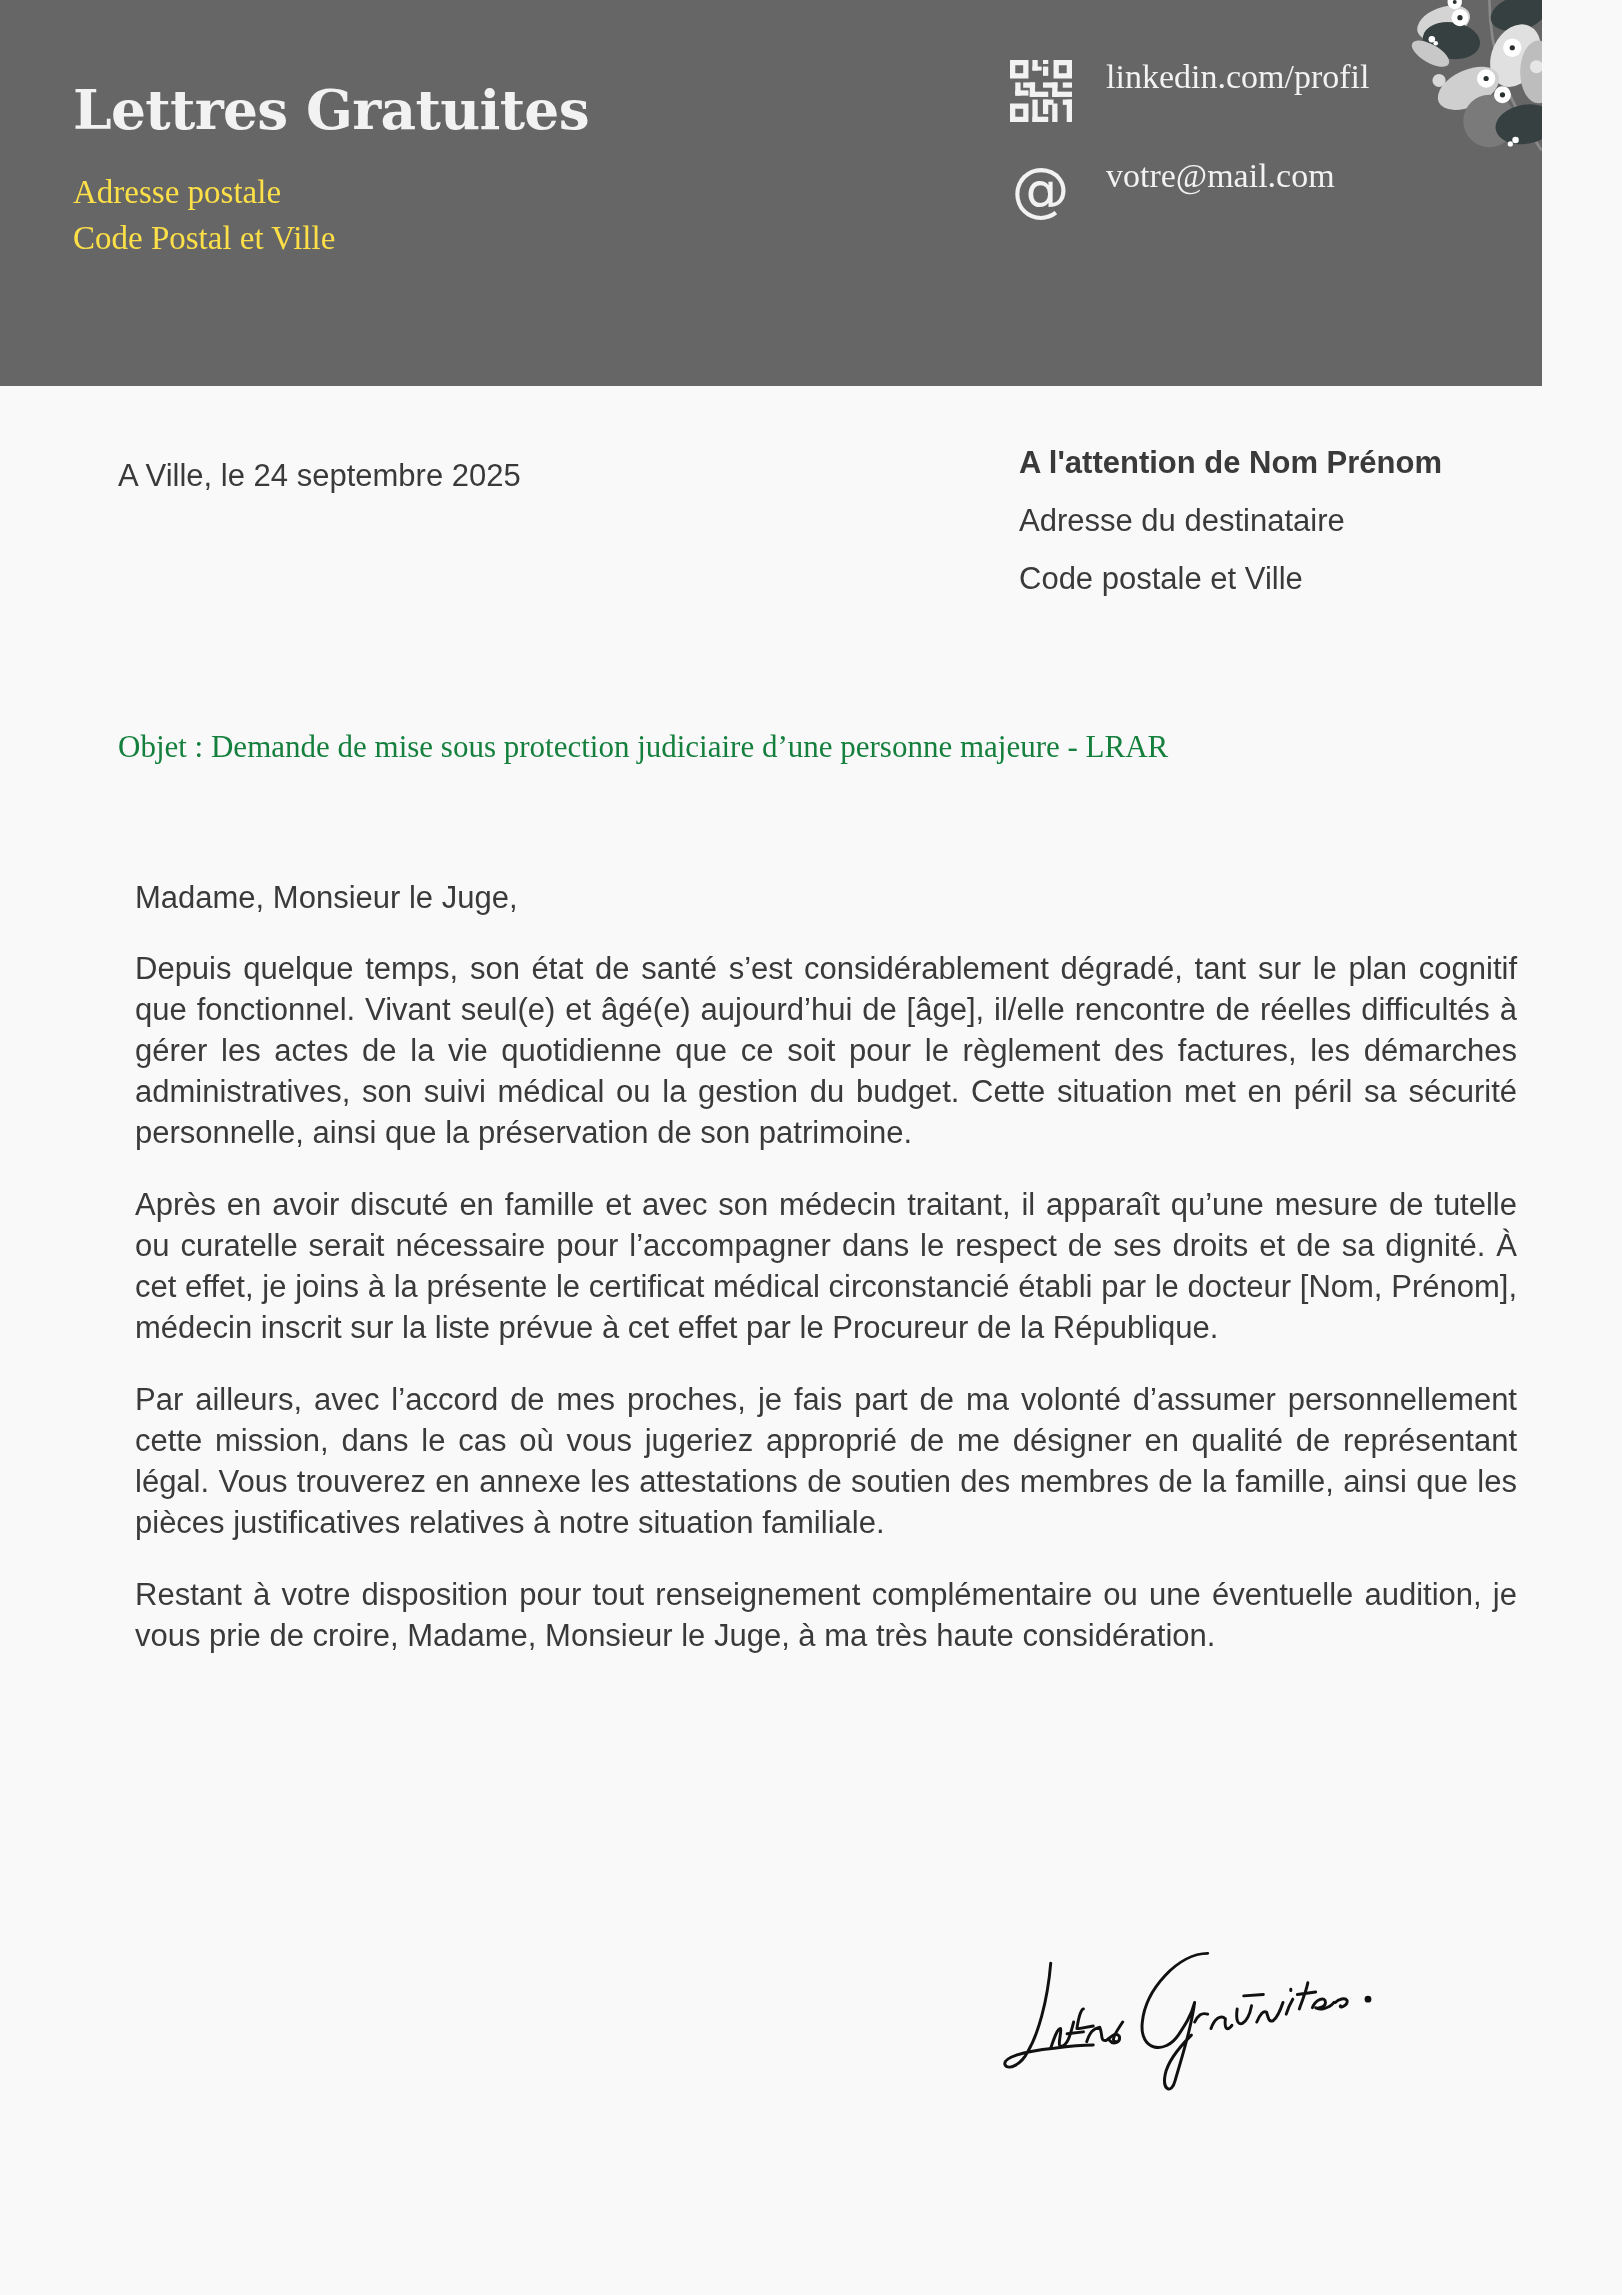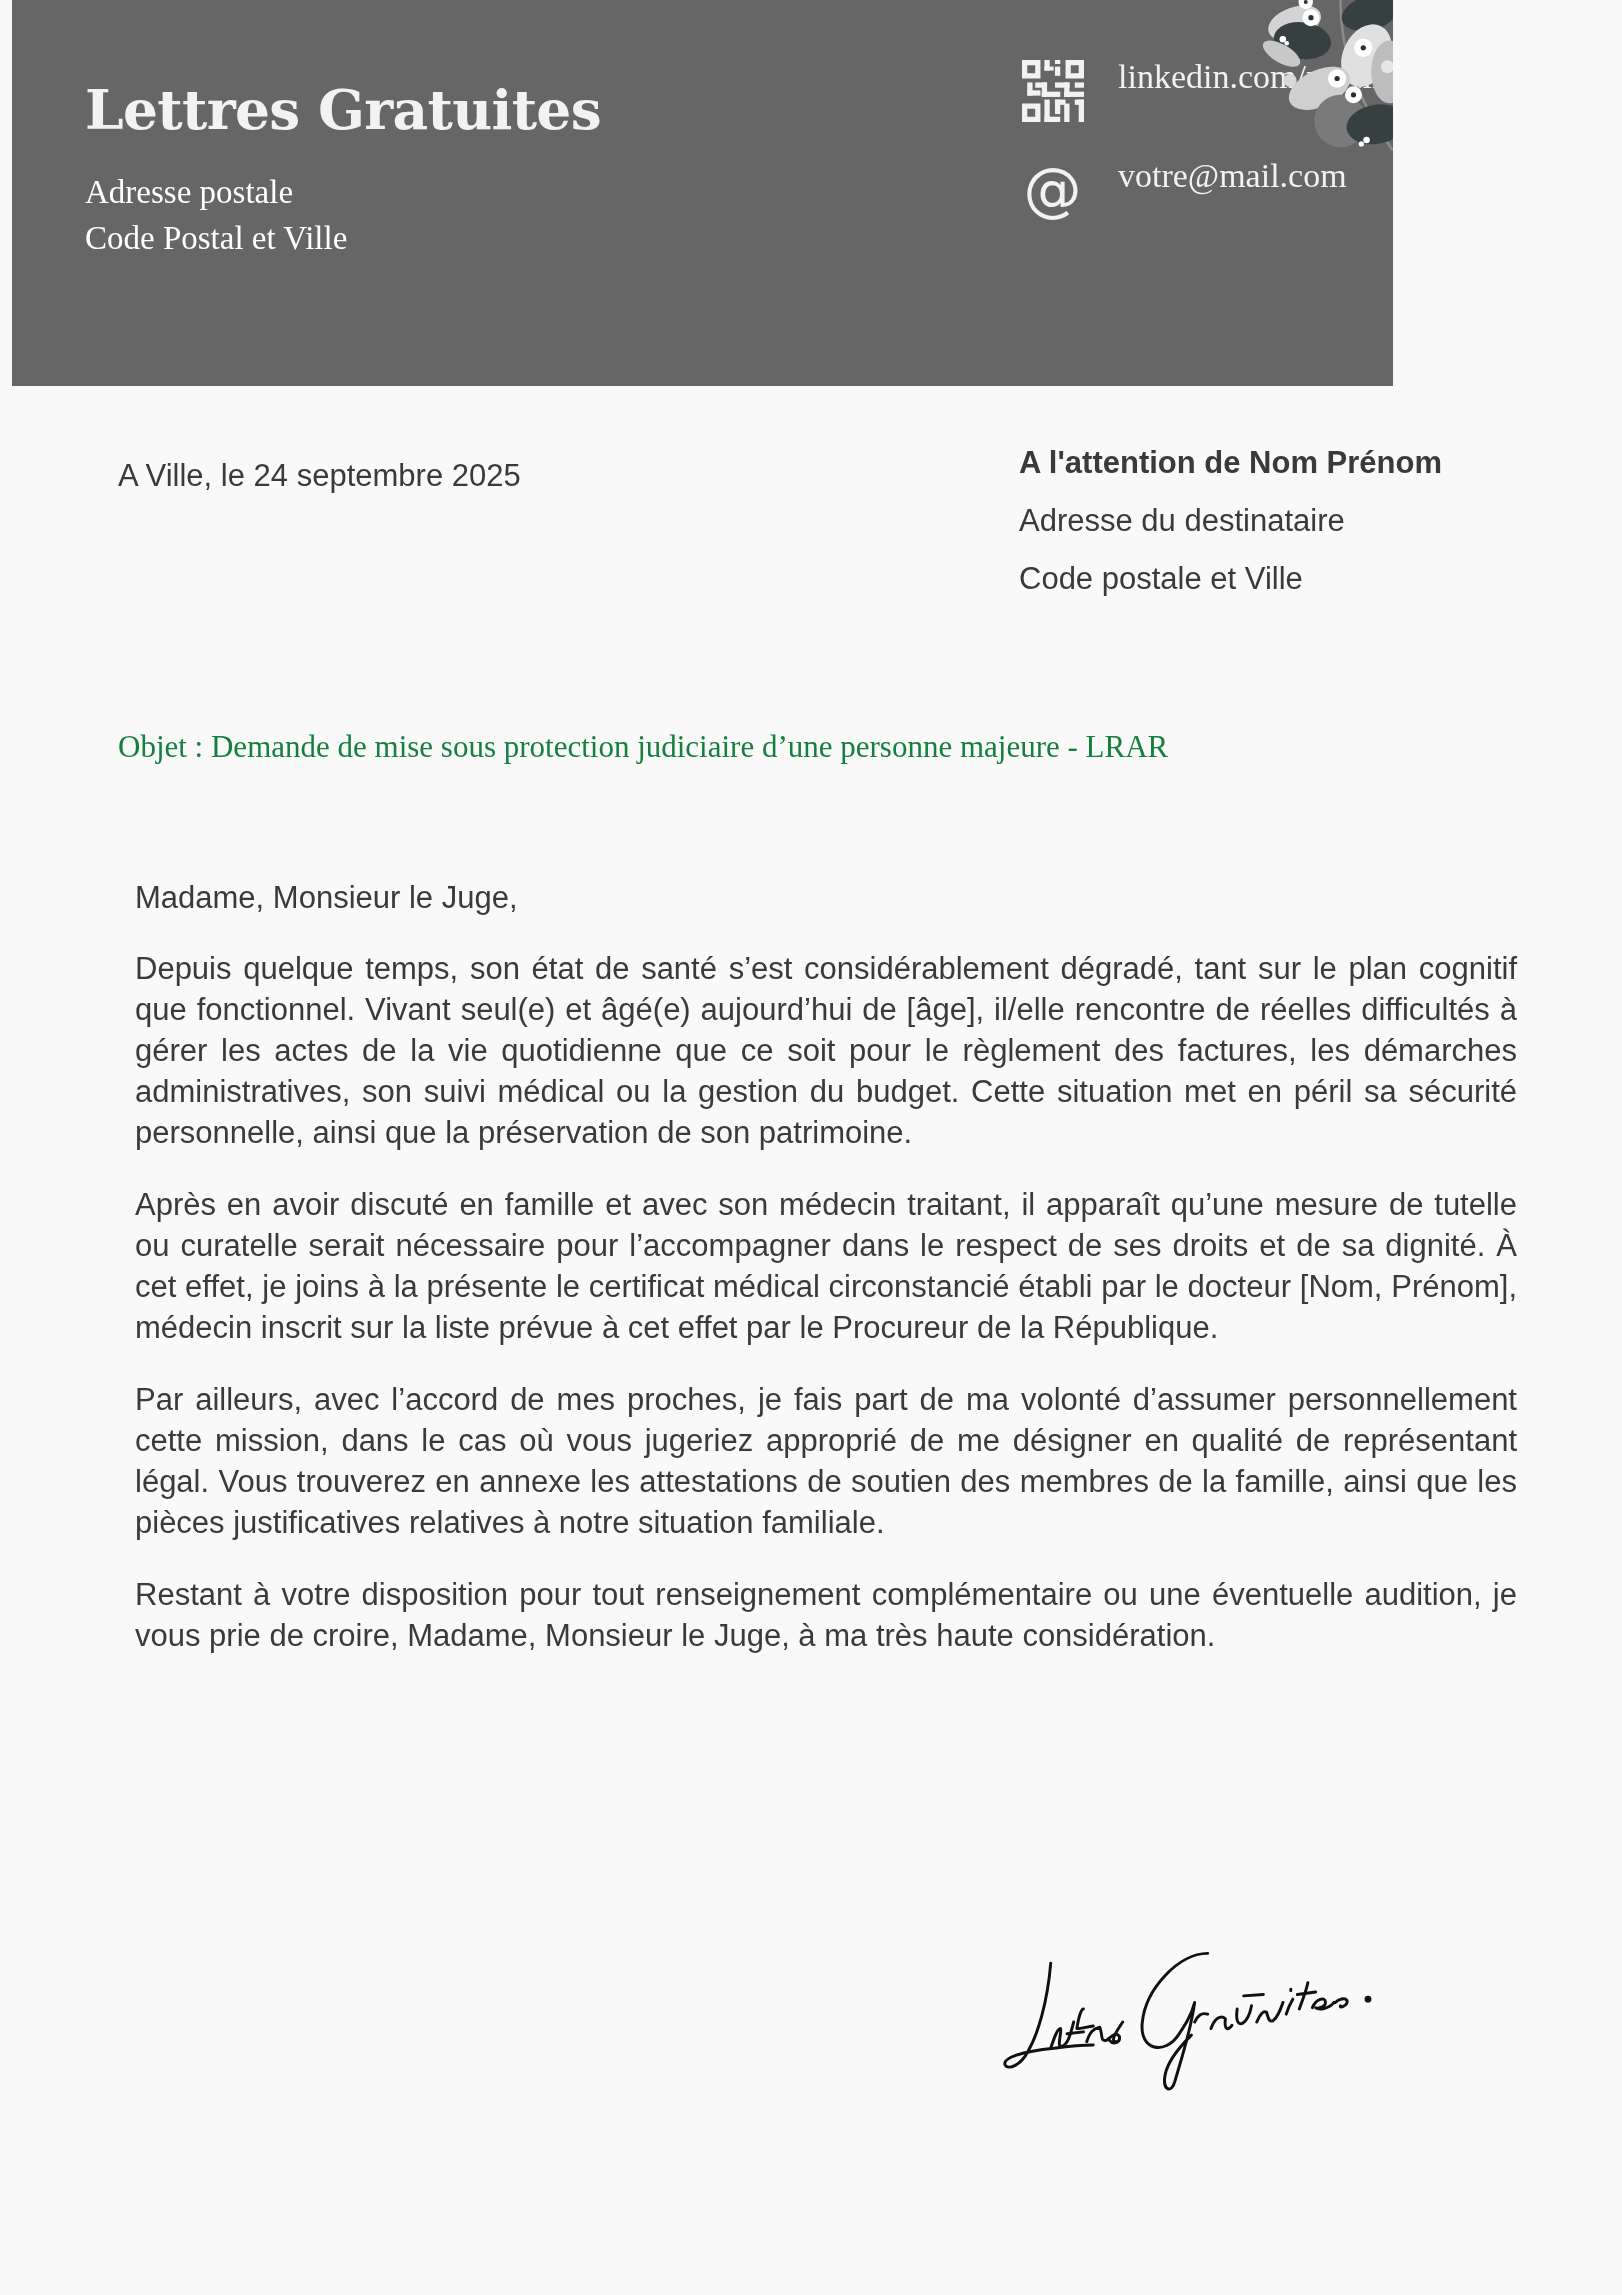--- a/index.html
+++ b/index.html
@@ -4,34 +4,34 @@
 <style>
   html, body { margin: 0; padding: 0; }
   body {
     width: 1623px; height: 2295px;
     background: #f9f9f9;
     position: relative; overflow: hidden;
     font-family: "Liberation Sans", "DejaVu Sans", sans-serif;
     color: #3a3a3a;
   }
   .header {
-    position: absolute; left: 12px; top: 0;
-    width: 1381px; height: 386px;
+    position: absolute; left: 0; top: 0;
+    width: 1542px; height: 386px;
     background: #666666;
   }
   .sender-name {
     position: absolute; left: 73px; top: 77px;
     font-family: "DejaVu Serif", "Liberation Serif", serif;
     font-weight: bold; font-size: 55px; letter-spacing: -0.7px;
     color: #f2f2f2; margin: 0; line-height: 1.2;
   }
   .sender-addr {
     position: absolute; left: 73px; top: 169px;
     font-family: "Liberation Serif", "DejaVu Serif", serif;
-    font-size: 33px; color: #ffffff; line-height: 46px;
+    font-size: 33px; color: #fde047; line-height: 46px;
   }
   .contact {
     position: absolute; left: 1008px;
     display: flex; 
   }
   .contact .icon { width: 65px; height: 65px; display: flex; align-items: center; justify-content: center; }
   .contact .txt {
     margin-left: 33px;
     font-family: "Liberation Serif", "DejaVu Serif", serif;
     font-size: 34px; color: #f2f2f2;

